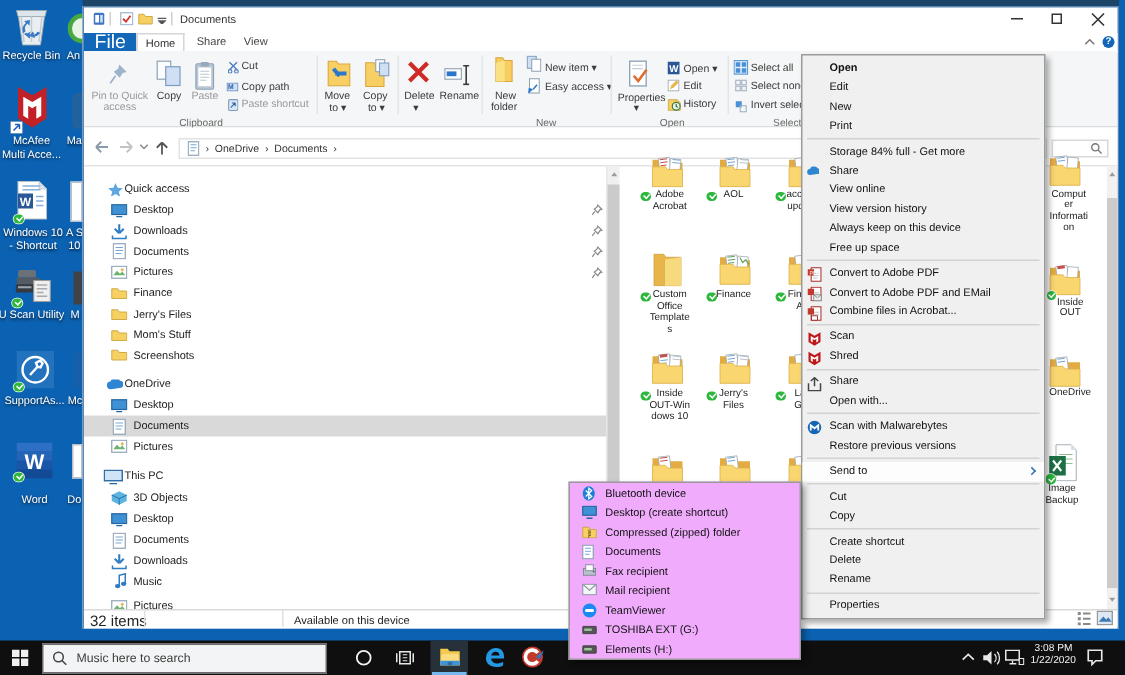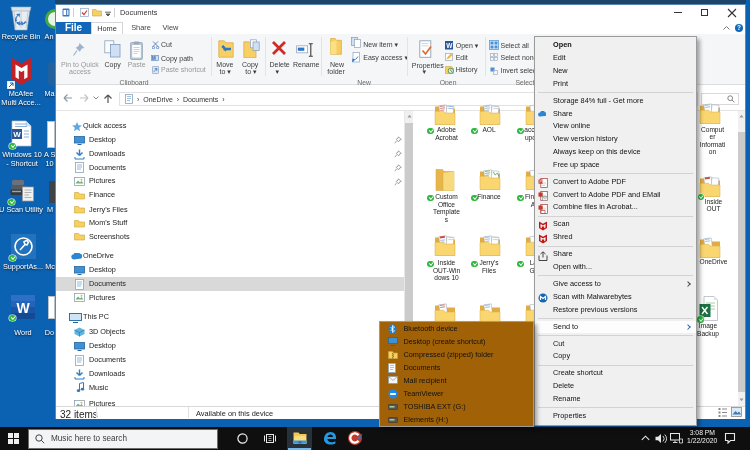--- a/index.html
+++ b/index.html
@@ -151,21 +151,21 @@
 
 <div class="a" style="left:674px;top:12px;width:8px;height:1.2px;background:#333;"></div>
 <div class="a" style="left:701px;top:9px;width:7px;height:7px;border:1.1px solid #333;"></div>
 <div class="a" style="left:727px;top:8px;width:10px;height:10px;">
       <svg width="10" height="10">
         <path d="M1 1 L9 9 M9 1 L1 9" stroke="#333" stroke-width="1.1"></path>
       </svg>
     </div>
 
 <div class="a" style="left:56px;top:22px;width:689px;height:13px;background:#fff;border-bottom:1px solid #e4e4e4;"></div>
-<div class="a" style="left:56px;top:22px;width:35px;height:12px;background:#1267b8;color:#fff;font-size:10px;text-align:center;line-height:12px;font-weight:bold;">File</div>
+<div class="a" style="left:56px;top:22px;width:35px;height:12px;background:#1267b8;color:#fff;font-size:13px;text-align:center;line-height:12px;">File</div>
 <div class="a" style="left:91px;top:22px;width:32px;height:12.5px;background:#fff;border:1px solid #d6d6d6;border-bottom:none;color:#333;font-size:7.4px;text-align:center;line-height:12px;">Home</div>
 <div class="a" style="left:126px;top:22px;width:30px;height:12px;color:#444;font-size:7.4px;text-align:center;line-height:12px;">Share</div>
 <div class="a" style="left:158px;top:22px;width:25px;height:12px;color:#444;font-size:7.4px;text-align:center;line-height:12px;">View</div>
 <div class="a" style="left:723px;top:26px;width:7px;height:4px;">
       <svg width="7" height="4">
         <path d="M0.5 3.5 L3.5 0.5 L6.5 3.5" stroke="#777" stroke-width="1" fill="none"></path>
       </svg>
     </div>
 <div class="a" style="left:735px;top:24px;width:8px;height:8px;border-radius:50%;background:#1267b8;color:#fff;font-size:6.5px;font-weight:bold;text-align:center;line-height:8px;">?</div>
 
@@ -940,42 +940,41 @@
         </span>Shred</div>
 <div class="msep"></div>
 <div class="mi"><span class="mic">
           <svg width="10" height="10">
             <path d="M1 4.5 v5 h8 v-5" fill="none" stroke="#444" stroke-width="1"></path>
             <path d="M3 3 L5.5 0.8 L8 3 M5.5 1 V6.5" stroke="#444" stroke-width="1" fill="none" transform="translate(-0.5 0)"></path>
           </svg>
         </span>Share</div>
 <div class="mi">Open with...</div>
 <div class="msep"></div>
-<div class="mi">Give access to<span class="arrowr"></span></div>
 <div class="mi"><span class="mic">
           <svg width="10" height="10">
             <circle cx="5" cy="5" r="4.5" fill="#1567b3"></circle>
             <path d="M2.5 7 V3.5 L5 5.5 L7.5 3.5 V7" stroke="#fff" stroke-width="1.2" fill="none"></path>
           </svg>
         </span>Scan with Malwarebytes</div>
 <div class="mi">Restore previous versions</div>
 <div class="msep"></div>
 <div class="mi" style="background:#fdfdfd;">Send to<span class="arrowr" style="border-color:#2f6db3;"></span></div>
 <div class="msep"></div>
 <div class="mi">Cut</div>
 <div class="mi">Copy</div>
 <div class="msep"></div>
 <div class="mi">Create shortcut</div>
 <div class="mi">Delete</div>
 <div class="mi">Rename</div>
 <div class="msep"></div>
 <div class="mi">Properties</div>
 </div>
 
-<div class="a" style="left:379px;top:320.5px;width:155px;background:#a16207;border:1px solid #9b9b9b;z-index:60;box-shadow:2.5px 2.5px 4px rgba(0,0,0,0.35);">
+<div class="a" style="left:379px;top:320.5px;width:155px;background:#f0abfc;border:1px solid #9b9b9b;z-index:60;box-shadow:2.5px 2.5px 4px rgba(0,0,0,0.35);">
 <div class="smi"><span class="smic">
           <svg width="9" height="10">
             <ellipse cx="4.5" cy="5" rx="4" ry="4.8" fill="#1b7fd4"></ellipse>
             <path d="M2.5 3 L6.5 7 L4.5 8.5 V1.5 L6.5 3 L2.5 7" stroke="#fff" stroke-width="0.8" fill="none"></path>
           </svg>
         </span>Bluetooth device</div>
 <div class="smi"><span class="smic">
           <svg width="10" height="9">
             <rect x="0.5" y="0.5" width="9" height="6" fill="#3f91d6" stroke="#23659e" stroke-width="0.8"></rect>
             <path d="M3 8.5 h4" stroke="#23659e" stroke-width="1"></path>
@@ -986,20 +985,27 @@
             <path d="M0.5 1.5 h4 l1 1.5 h4 v5.5 h-9 z" fill="#f6d060" stroke="#caa53e" stroke-width="0.6"></path>
             <path d="M4.5 3 v1 h1 v1 h-1 v1 h1 v1 h-1 v1.5" stroke="#8a7230" stroke-width="0.8" fill="none"></path>
           </svg>
         </span>Compressed (zipped) folder</div>
 <div class="smi"><span class="smic">
           <svg width="8" height="10">
             <rect x="0.5" y="0.5" width="7" height="9" fill="#fff" stroke="#8fa3b6" stroke-width="0.8"></rect>
             <path d="M2 2.5 h4 M2 4.5 h4 M2 6.5 h3" stroke="#7aa7d4" stroke-width="0.7"></path>
           </svg>
         </span>Documents</div>
+<div class="smi"><span class="smic">
+          <svg width="10" height="9">
+            <rect x="1" y="3" width="8" height="4.5" fill="#b9c2cc" stroke="#7b8791" stroke-width="0.6"></rect>
+            <rect x="2.5" y="0.5" width="5" height="4" fill="#fff" stroke="#7b8791" stroke-width="0.6"></rect>
+            <circle cx="7.8" cy="5" r="0.7" fill="#667"></circle>
+          </svg>
+        </span>Fax recipient</div>
 <div class="smi"><span class="smic">
           <svg width="10" height="8">
             <rect x="0.5" y="0.5" width="9" height="7" fill="#f4f6f8" stroke="#8a96a0" stroke-width="0.7"></rect>
             <path d="M0.5 0.5 L5 4.5 L9.5 0.5" stroke="#8a96a0" stroke-width="0.7" fill="none"></path>
           </svg>
         </span>Mail recipient</div>
 <div class="smi"><span class="smic">
           <svg width="10" height="10">
             <circle cx="5" cy="5" r="4.6" fill="#1b8af0"></circle>
             <rect x="2" y="4" width="6" height="2" rx="1" fill="#fff"></rect>

